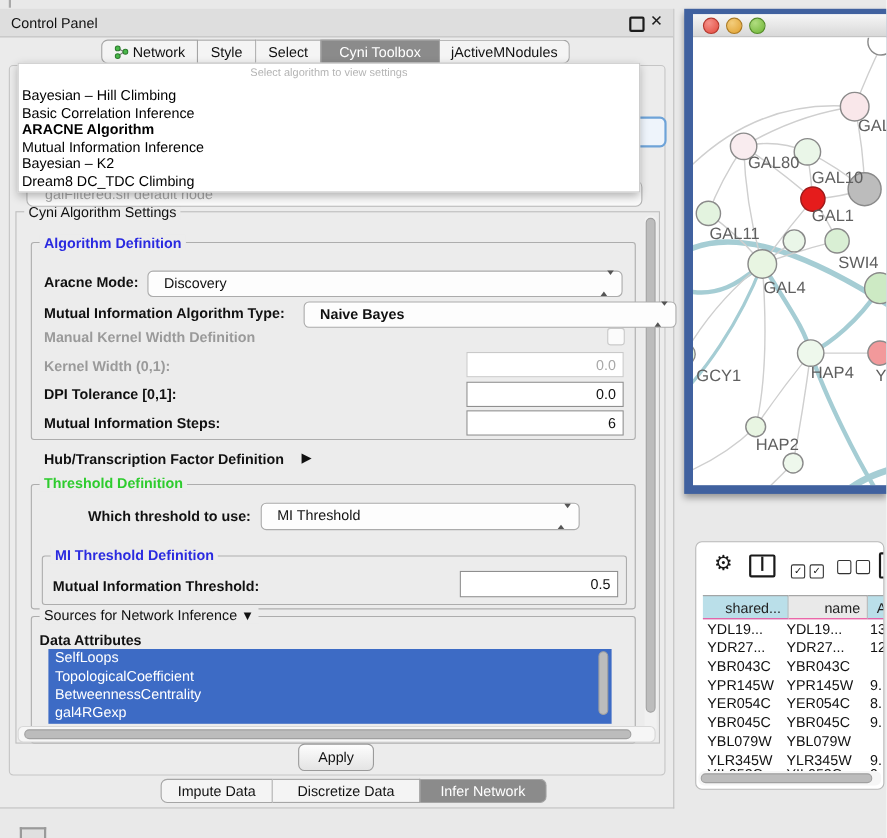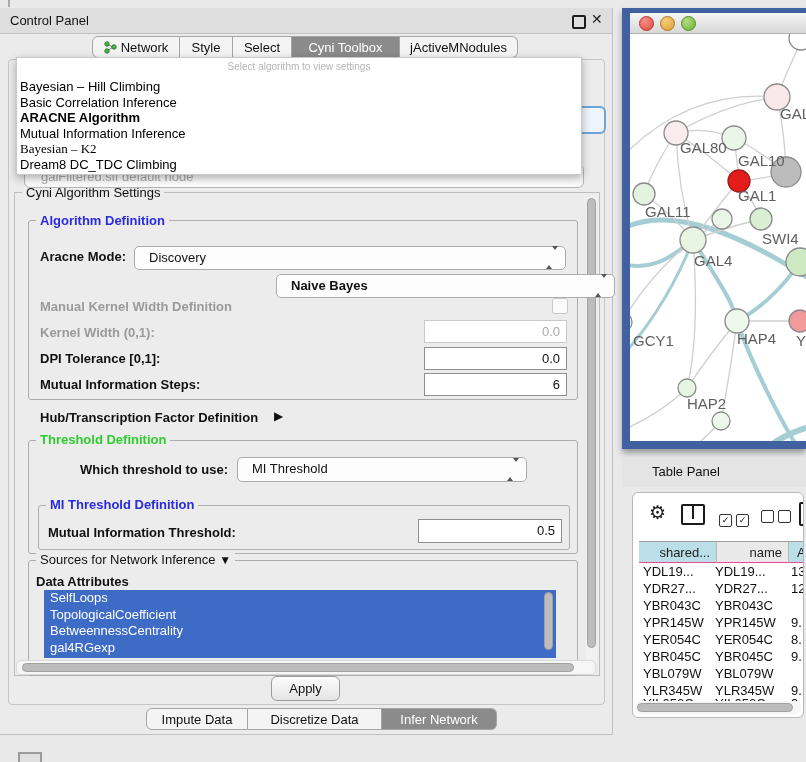--- a/index.html
+++ b/index.html
@@ -109,39 +109,40 @@
 
     <div class="abs blue-sliver"></div>
     <div class="abs net-combo">galFiltered.sif default node</div>
 
     <div class="abs popup">
       <div class="abs popup-ph">Select algorithm to view settings</div>
       <div class="abs popup-item" style="top:21px;">Bayesian – Hill Climbing</div>
       <div class="abs popup-item" style="top:36.5px;">Basic Correlation Inference</div>
       <div class="abs popup-item hl" style="top:52px;">ARACNE Algorithm</div>
       <div class="abs popup-item" style="top:67.5px;">Mutual Information Inference</div>
-      <div class="abs popup-item" style="top:83px;font-family:Liberation Serif, serif;">Bayesian – K2</div>
+      <div class="abs popup-item" style="top:83px;">Bayesian – K2</div>
       <div class="abs popup-item" style="top:98.5px;">Dream8 DC_TDC Climbing</div>
     </div>
 
     <div class="abs settings"></div>
     <span class="abs legend" style="left:22px;top:177px;color:#111;">Cyni Algorithm Settings</span>
     <div class="abs vscroll" style="left:586px;top:188px;width:11px;height:470px;">
       <div class="abs vthumb" style="left:1px;top:2px;width:9px;height:450px;"></div>
     </div>
 
     <div class="abs group" style="left:28px;top:212px;width:548px;height:178px;"></div>
     <span class="abs legend blue" style="left:36px;top:205px;">Algorithm Definition</span>
 
     <span class="abs lbl" style="left:40px;top:241px;">Aracne Mode:</span>
     <div class="abs combo" style="left:134px;top:238px;width:432px;height:24px;">
       <span>Discovery</span>
       <span class="spin"><span class="up"></span><span class="dn"></span></span>
     </div>
 
+    <span class="abs lbl" style="left:40px;top:269px;">Mutual Information Algorithm Type:</span>
     <div class="abs combo" style="left:276px;top:266px;width:339px;height:24px;font-weight:bold;">
       <span>Naive Bayes</span>
       <span class="spin"><span class="up"></span><span class="dn"></span></span>
     </div>
 
     <span class="abs lbl dis" style="left:40px;top:291px;">Manual Kernel Width Definition</span>
     <div class="abs checkbox" style="left:552px;top:290px;"></div>
 
     <span class="abs lbl dis" style="left:40px;top:317px;">Kernel Width (0,1):</span>
     <div class="abs field dis" style="left:424px;top:312px;width:143px;height:23px;">0.0</div>
@@ -266,23 +267,20 @@
         <text x="132" y="210">SWI4</text>
         <text x="64" y="232">GAL4</text>
         <text x="3" y="312">GCY1</text>
         <text x="107" y="310">HAP4</text>
         <text x="166" y="312">Y</text>
         <text x="57" y="375">HAP2</text>
       </g>
     </svg>
   </div>
 
-  <div class="abs tp-bar">
-    <span class="abs tp-title">Table Panel</span>
-  </div>
   <div class="abs tp-box">
 
     <span class="abs gear" style="left:16px;top:8px;">⚙</span>
     <div class="abs split-icon" style="left:48px;top:11px;">
         <div></div>
       </div>
     <div class="abs" style="left:86px;top:16px;">
       <span class="cb">✓</span><span class="cb">✓</span>
     </div>
     <div class="abs" style="left:128px;top:16px;">

